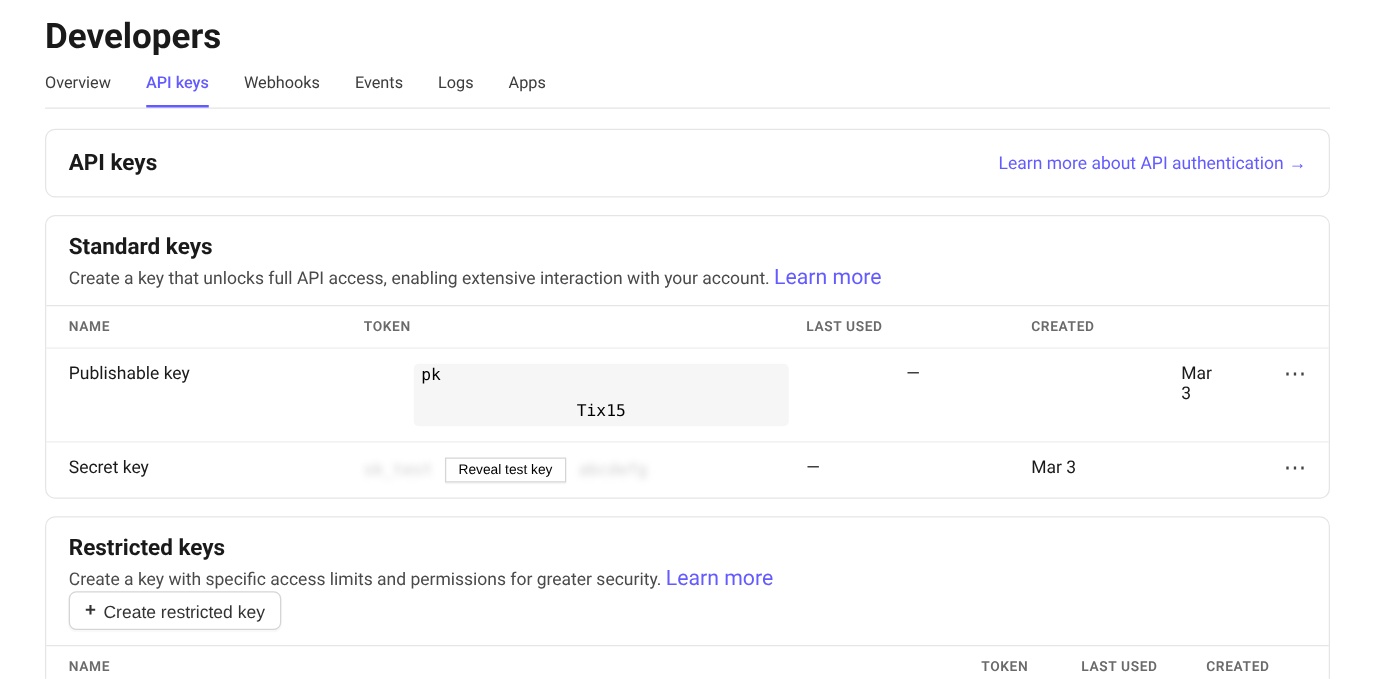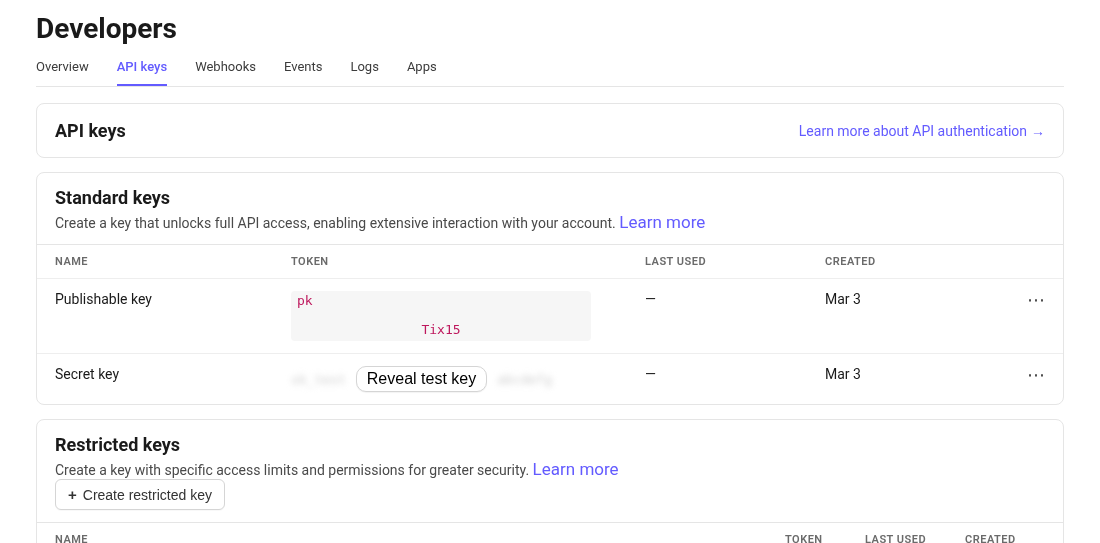--- a/index.html
+++ b/index.html
@@ -105,28 +105,28 @@
     .col-lastused { flex: 0 0 180px; }
     .col-created { flex: 1; }
     .col-actions { flex: 0 0 30px; text-align: right; }
     .trow {
       display: flex;
       padding: 12px 18px;
       border-top: 1px solid #eee;
       font-size: 14px;
       align-items: flex-start;
     }
-    .tall { min-height: 60px; }
+    .tall { min-height: 60px; gap: 40px; }
     .token-box {
       background: #f6f6f6;
       border-radius: 4px;
       padding: 2px 6px;
       font-family: ui-monospace, Menlo, monospace;
       font-size: 13px;
-      color: #be185d;
+      color: #000000;
       width: 300px;
       position: relative;
     }
     .token-box .top { display: block; }
     .token-box .bottom {
       display: block;
       text-align: center;
       padding-top: 14px;
       padding-bottom: 2px;
     }
@@ -138,23 +138,23 @@
     .blur {
       color: #ccc;
       filter: blur(3px);
       font-family: ui-monospace, Menlo, monospace;
       font-size: 13px;
       user-select: none;
     }
     .reveal-btn {
       border: 1px solid #d5d5d5;
       background: #fff;
-      border-radius: 10px;
+      border-radius: 0;
       padding: 3px 10px;
-      font-size: 16px;
+      font-size: 11px;
       cursor: pointer;
       box-shadow: 0 1px 1px rgba(0,0,0,0.05);
     }
     .dots {
       font-size: 18px;
       line-height: 1;
       color: #444;
       cursor: pointer;
       text-align: right;
     }

